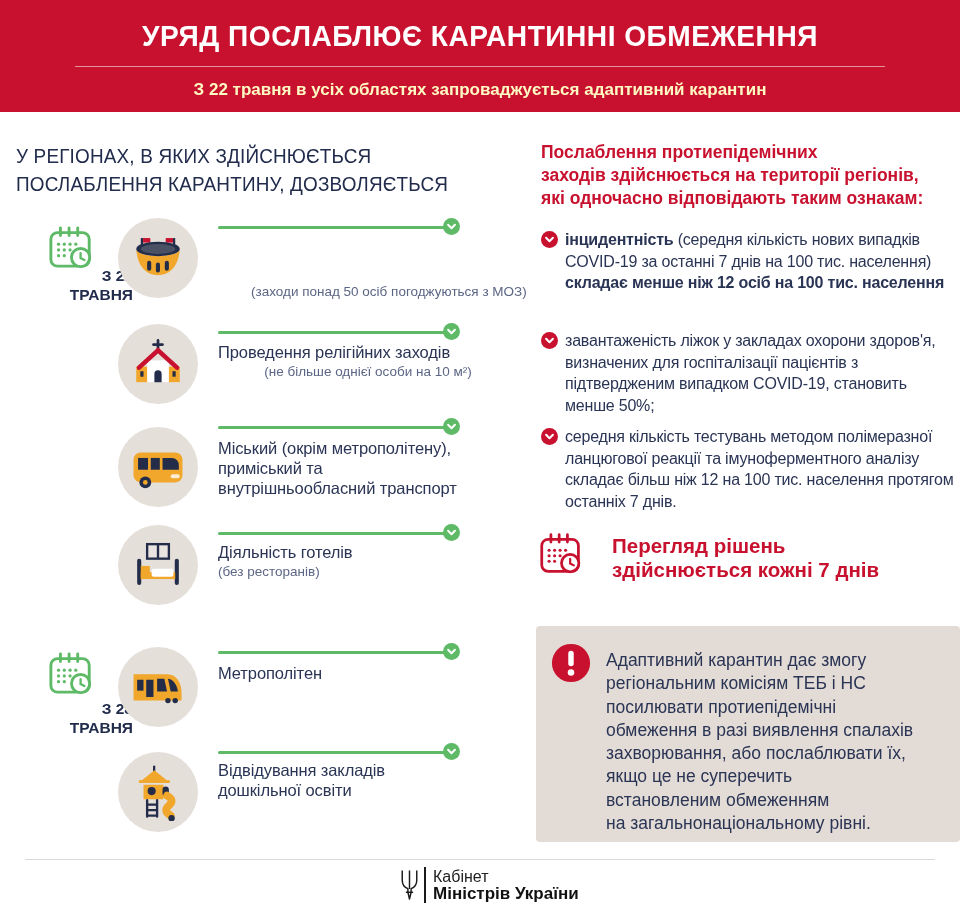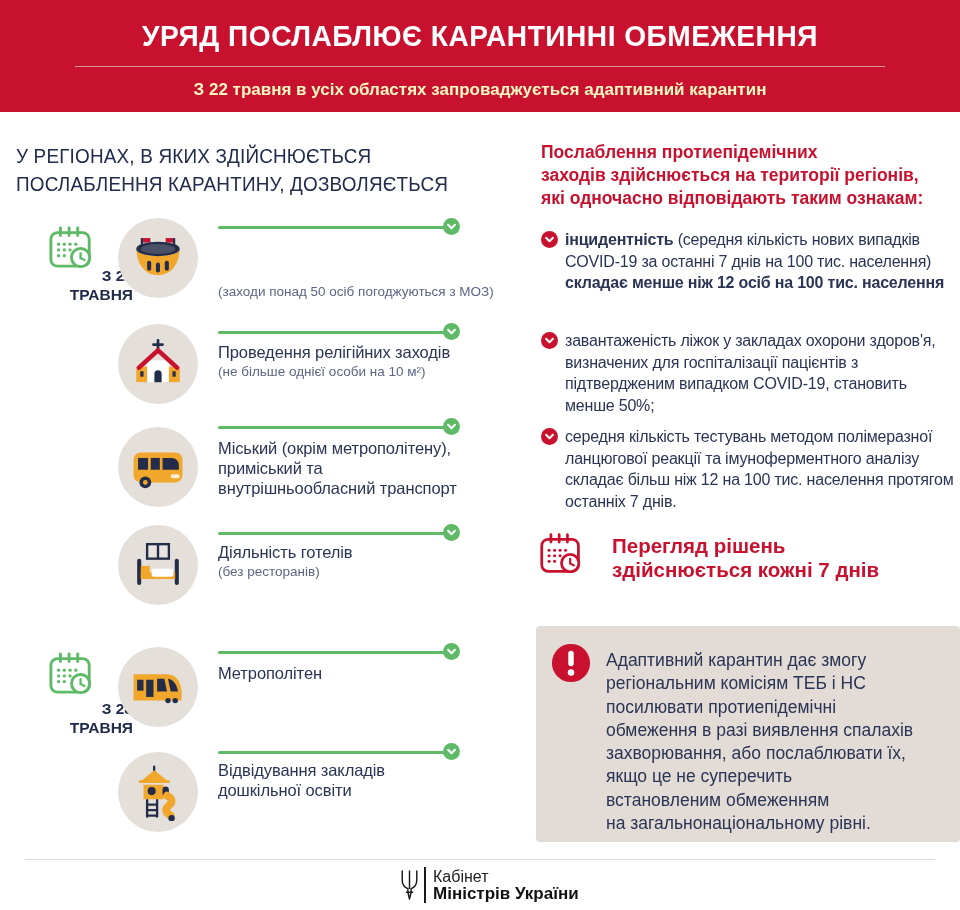--- a/index.html
+++ b/index.html
@@ -118,21 +118,21 @@
       <rect x="39.5" y="35" width="4.5" height="11" rx="2.2" fill="#232C49"></rect>
     </svg>
   </div>
   <div class="abs gline" style="top:226px;"></div>
   <div class="abs gbadge" style="top:218px;">
     <svg width="17" height="17" viewBox="0 0 20 20">
         <circle cx="10" cy="10" r="10" fill="#5EBA66"></circle>
         <path d="M6 8 l4 4 4 -4" fill="none" stroke="#fff" stroke-width="2.4" stroke-linecap="round" stroke-linejoin="round"></path>
       </svg>
   </div>
-  <div class="abs item-note" style="top:284px;">(заходи понад 50 осіб погоджуються з МОЗ)</div>
+  <div class="abs item-note" style="top:284px;margin-left:33px;">(заходи понад 50 осіб погоджуються з МОЗ)</div>
 
   <div class="abs item-circle" style="left:118px;top:324px;">
     <svg width="58" height="58" viewBox="0 0 64 64">
       <rect x="8" y="35" width="13" height="17" fill="#F0A72B"></rect>
       <rect x="43" y="35" width="13" height="17" fill="#F0A72B"></rect>
       <rect x="12.5" y="40" width="3.5" height="6" fill="#232C49"></rect>
       <rect x="48" y="40" width="3.5" height="6" fill="#232C49"></rect>
       <rect x="20" y="28" width="24" height="24" fill="#fff"></rect>
       <path d="M32 6 V16 M27 10.5 H37" stroke="#232C49" stroke-width="3" stroke-linecap="round"></path>
       <path d="M11 36 L32 17 L53 36" stroke="#C8112E" stroke-width="5" fill="none" stroke-linecap="round"></path>
@@ -140,21 +140,21 @@
     </svg>
   </div>
   <div class="abs gline" style="top:331px;"></div>
   <div class="abs gbadge" style="top:323px;">
     <svg width="17" height="17" viewBox="0 0 20 20">
         <circle cx="10" cy="10" r="10" fill="#5EBA66"></circle>
         <path d="M6 8 l4 4 4 -4" fill="none" stroke="#fff" stroke-width="2.4" stroke-linecap="round" stroke-linejoin="round"></path>
       </svg>
   </div>
   <div class="abs item-title pre" style="top:342px;">Проведення релігійних заходів</div>
-  <div class="abs item-note" style="top:364px;">(не більше однієї особи на 10 м²)</div>
+  <div class="abs item-note" style="top:364px;text-align:center;">(не більше однієї особи на 10 м²)</div>
 
   <div class="abs item-circle" style="left:118px;top:427px;">
     <svg width="58" height="58" viewBox="0 0 64 64">
       <rect x="5" y="16" width="54" height="33" rx="8" fill="#F0A72B"></rect>
       <rect x="10" y="22" width="11" height="13" fill="#232C49"></rect>
       <rect x="24" y="22" width="10" height="13" fill="#232C49"></rect>
       <path d="M37 22 h10 a8 8 0 0 1 8 9 v4 h-18 z" fill="#232C49"></path>
       <circle cx="18" cy="49" r="6.5" fill="#232C49"></circle>
         <circle cx="18" cy="49" r="2.6" fill="#F0A72B"></circle>
       <rect x="46" y="40" width="10" height="4.5" rx="2.2" fill="#ffffff" opacity=".8"></rect>

